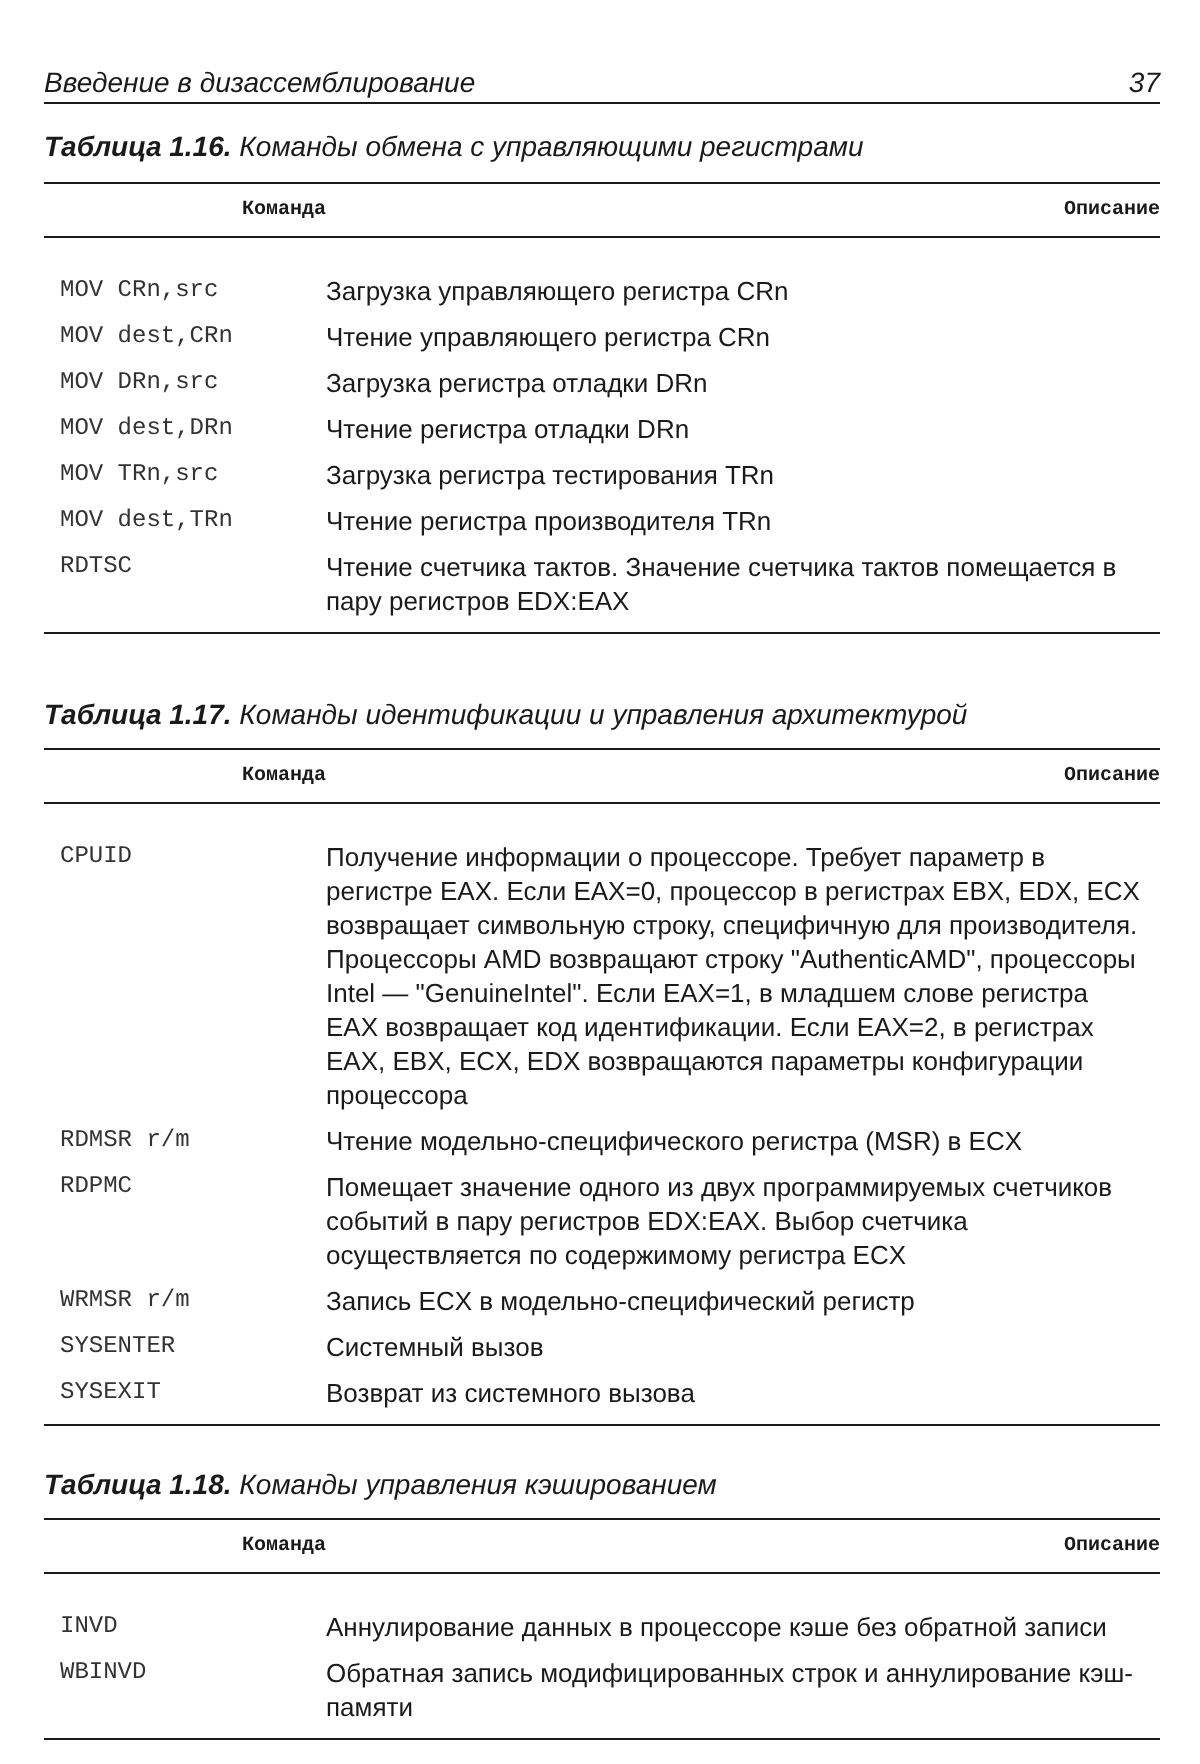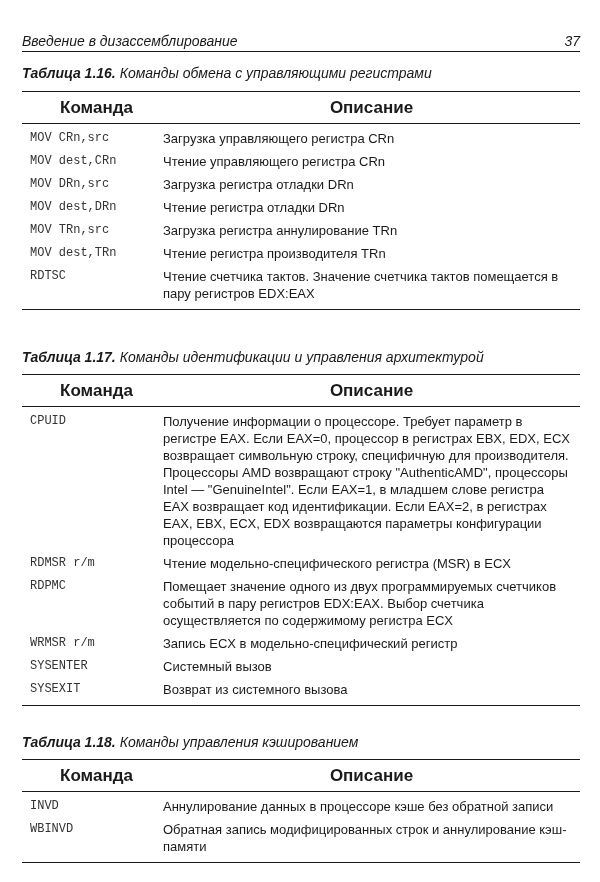--- a/index.html
+++ b/index.html
@@ -5,23 +5,23 @@
   html, body { margin: 0; padding: 0; background: #ffffff; }
   body { width: 600px; height: 882px; position: relative; overflow: hidden; color: #1a1a1a; font-family: "Liberation Sans", sans-serif; }
   .page { position: absolute; left: 22px; top: 0; width: 558px; }
   .running-header { position: absolute; top: 33px; left: 0; width: 558px; height: 18px; border-bottom: 1.6px solid #1a1a1a; font-style: italic; font-size: 14px; text-align: right; }
   .running-header .title { position: absolute; left: 0; top: 0; }
   .running-header .pageno { position: absolute; right: 0; top: 0; font-style: italic; }
   .table-block { position: absolute; left: 0; width: 558px; }
   .caption { text-align: left; font-size: 14px; font-style: italic; height: 18px; line-height: 18px; }
   .caption .num { font-weight: bold; }
   table { width: 558px; border-collapse: collapse; margin-top: 0; }
-  thead th { text-align: center; font-weight: bold; font-size: 17px; padding: 6px 0 5px 8px; border-top: 1.6px solid #1a1a1a; border-bottom: 1.6px solid #1a1a1a; height: 15px; }
+  thead th { text-align: right; font-weight: bold; font-size: 10px; padding: 6px 0 5px 8px; border-top: 1.6px solid #1a1a1a; border-bottom: 1.6px solid #1a1a1a; height: 15px; font-family: Liberation Mono, monospace; }
   tbody td { vertical-align: top; font-size: 13px; line-height: 17px; padding: 3px 0 3px 8px; }
-  tbody tr:first-child td { padding-top: 6px; }
+  tbody tr:first-child td { padding-top: 18px; }
   tbody tr:last-child td { padding-bottom: 7px; border-bottom: 1.6px solid #1a1a1a; }
   td.cmd { width: 133px; font-family: "Liberation Mono", monospace; font-size: 12px; color: #333; white-space: pre; }
   td.desc { padding-left: 0; padding-right: 10px; }
   th.desc { padding-left: 0; }
 </style>
 </head>
 <body>
 
 <div class="page">
 
@@ -54,21 +54,21 @@
         <tr>
             <td class="cmd">MOV DRn,src</td>
             <td class="desc">Загрузка регистра отладки DRn</td>
           </tr>
         <tr>
             <td class="cmd">MOV dest,DRn</td>
             <td class="desc">Чтение регистра отладки DRn</td>
           </tr>
         <tr>
             <td class="cmd">MOV TRn,src</td>
-            <td class="desc">Загрузка регистра аннулирование TRn</td>
+            <td class="desc">Загрузка регистра тестирования TRn</td>
           </tr>
         <tr>
             <td class="cmd">MOV dest,TRn</td>
             <td class="desc">Чтение регистра производителя TRn</td>
           </tr>
         <tr>
             <td class="cmd">RDTSC</td>
             <td class="desc">Чтение счетчика тактов. Значение счетчика тактов помещается в пару регистров EDX:EAX</td>
           </tr>
       </tbody>

